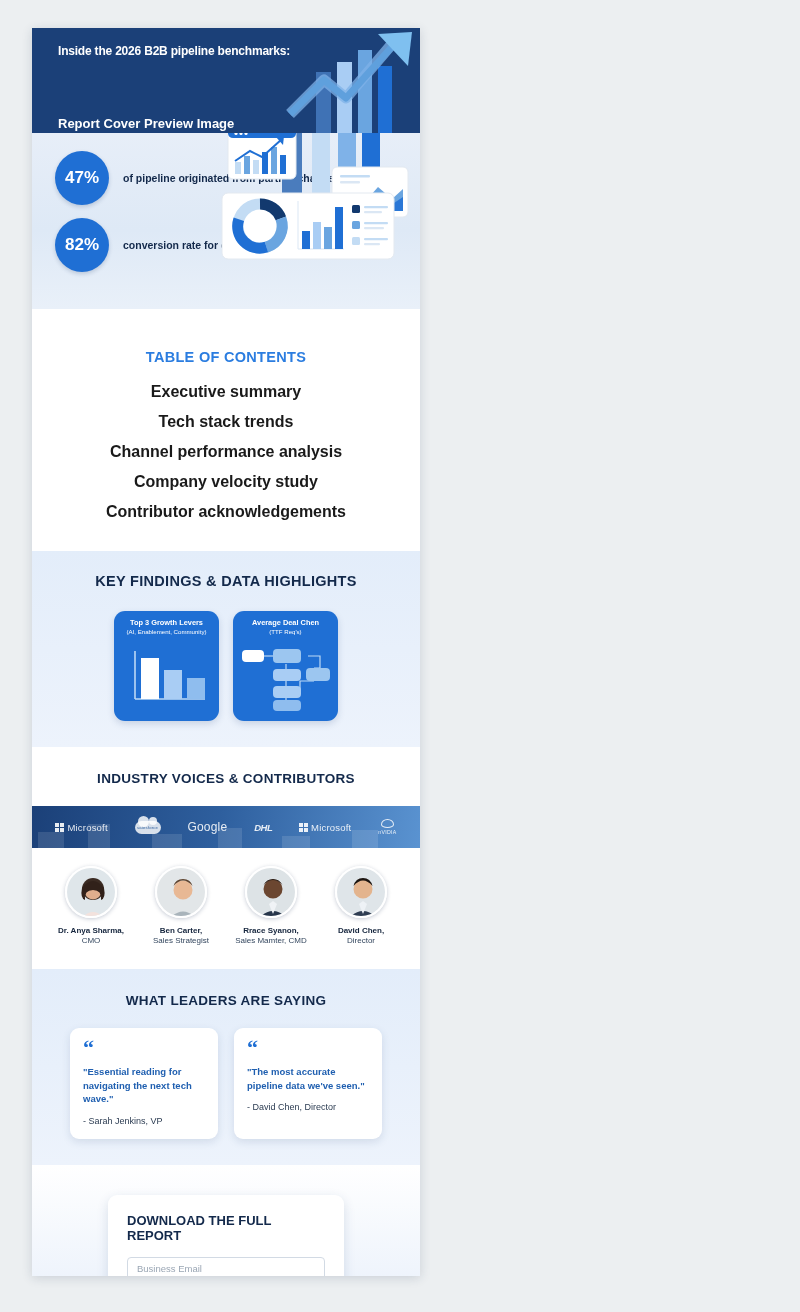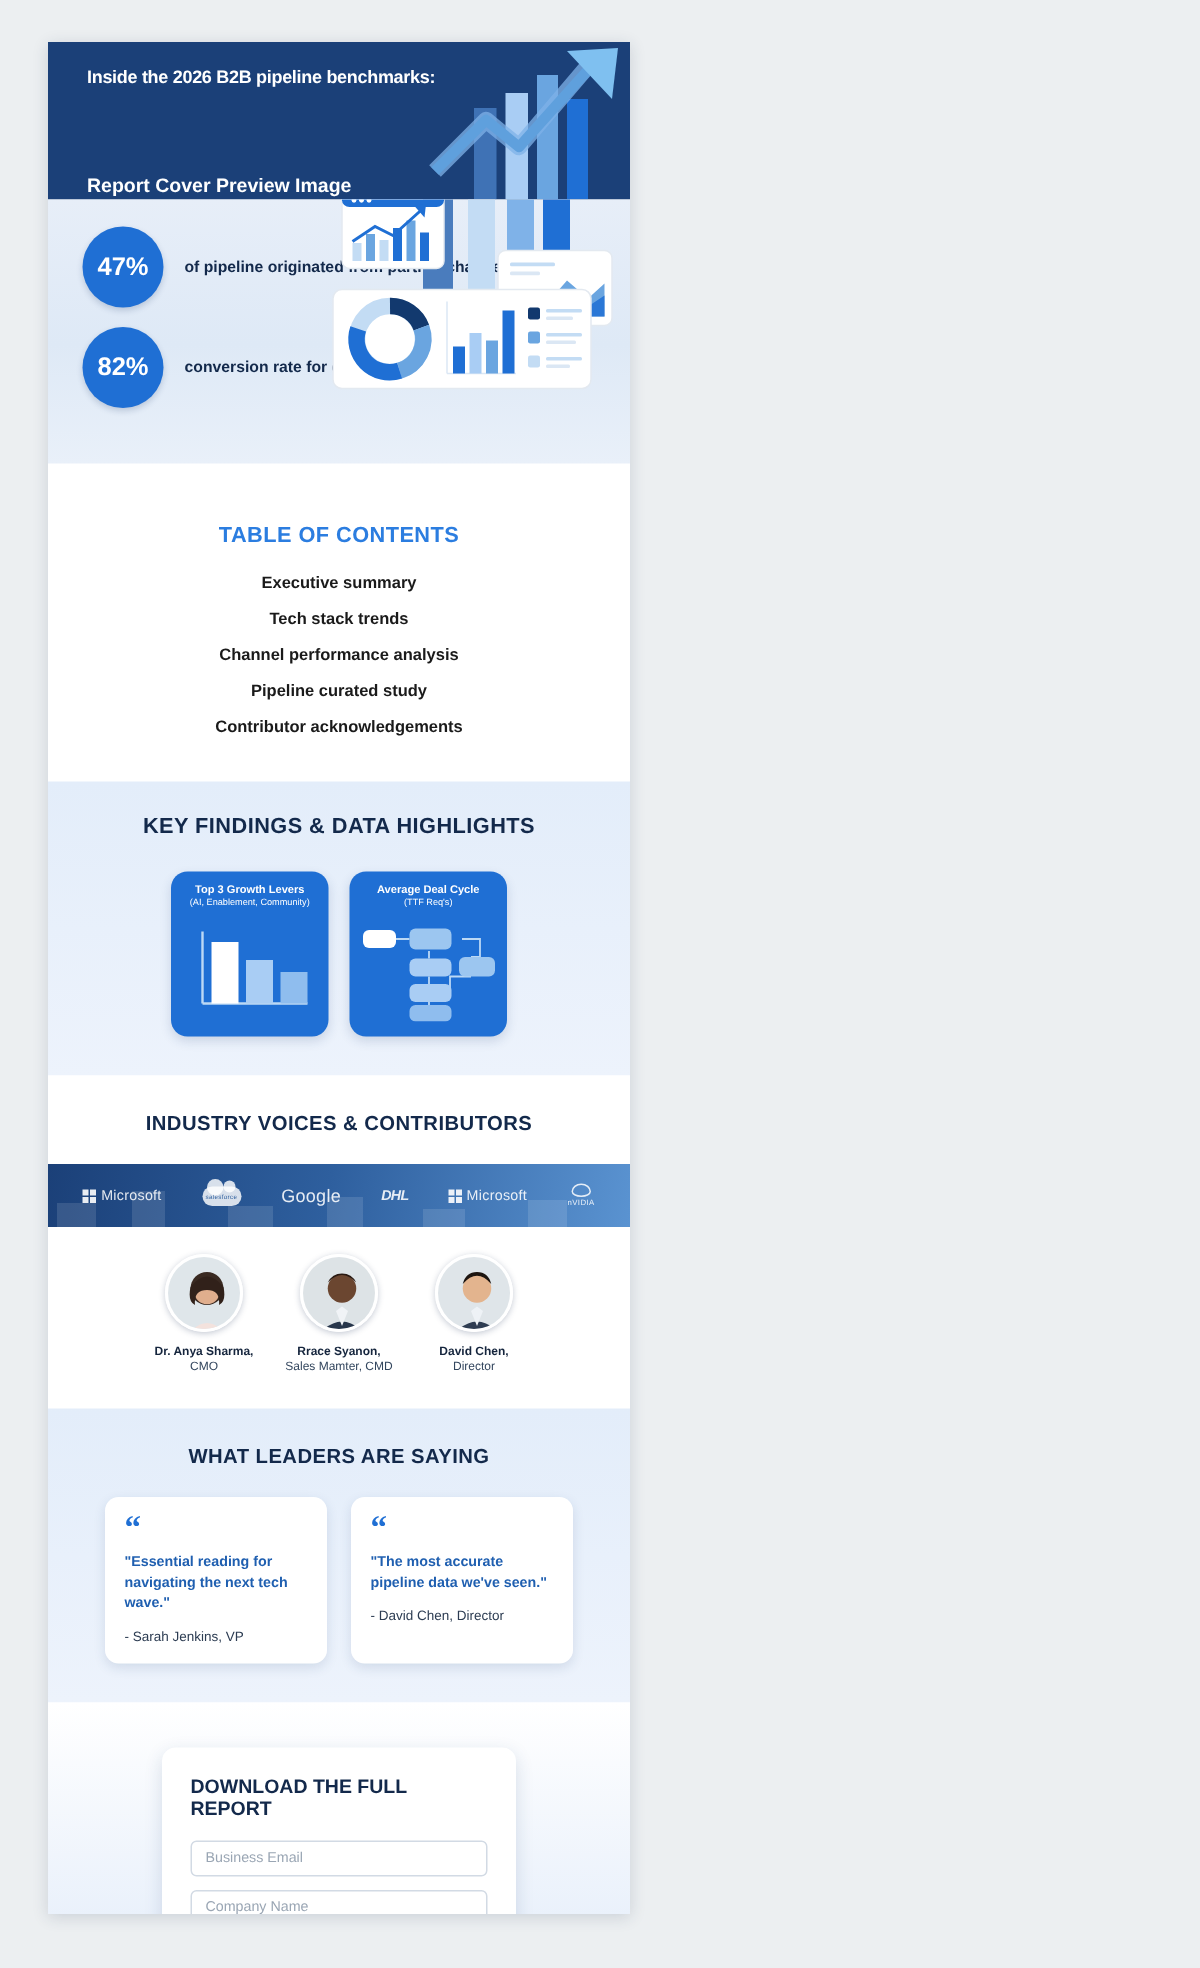--- a/index.html
+++ b/index.html
@@ -64,21 +64,21 @@
   .sec { background: #ffffff; }
   .sec.tint { background: linear-gradient(180deg,#e3edfa 0%, #edf3fc 100%); }
   .sec-title {
     text-align: center; font-weight: bold; letter-spacing: .3px;
   }
 
   
   .toc { padding: 40px 0 30px; }
   .toc-head { color: #2b7de0; font-size: 14.5px; margin-bottom: 18px; }
   .toc-item {
-    text-align: center; font-size: 11px; font-weight: bold;
+    text-align: center; font-size: 16px; font-weight: bold;
     color: #1a1a1a; margin-bottom: 12px;
   }
   .toc-item:last-child { margin-bottom: 0; }
 
   
   .kf { padding: 22px 0 26px; }
   .kf-head { color: #13294b; font-size: 14.5px; margin-bottom: 22px; }
   .kf-cards { display: flex; justify-content: center; gap: 14px; }
   .kf-card {
     width: 105px; height: 110px; border-radius: 11px;
@@ -266,21 +266,21 @@
         <rect x="144" y="154" width="16" height="2.3" rx="1" fill="#dbe7f4"></rect>
       </g>
     </svg>
   </div>
 
   <div class="sec toc">
     <div class="sec-title toc-head">TABLE OF CONTENTS</div>
     <div class="toc-item">Executive summary</div>
     <div class="toc-item">Tech stack trends</div>
     <div class="toc-item">Channel performance analysis</div>
-    <div class="toc-item">Pipeline curated study</div>
+    <div class="toc-item">Company velocity study</div>
     <div class="toc-item">Contributor acknowledgements</div>
   </div>
 
   <div class="sec tint kf">
     <div class="sec-title kf-head">KEY FINDINGS &amp; DATA HIGHLIGHTS</div>
     <div class="kf-cards">
 
       <div class="kf-card blue">
         <div class="kf-ct">Top 3 Growth Levers</div>
         <div class="kf-cs">(AI, Enablement, Community)</div>
@@ -290,21 +290,21 @@
             <line x1="10" y1="50" x2="80" y2="50" stroke="#bcd9f5" stroke-width="1.6"></line>
             <rect x="16" y="9" width="18" height="41" fill="#ffffff"></rect>
             <rect x="39" y="21" width="18" height="29" fill="#a9cdf4"></rect>
             <rect x="62" y="29" width="18" height="21" fill="#8fbdee"></rect>
           </svg>
         </div>
       </div>
 
 
       <div class="kf-card blue">
-        <div class="kf-ct">Average Deal Cycle</div>
+        <div class="kf-ct">Average Deal Chen</div>
         <div class="kf-cs">(TTF Req's)</div>
         <div class="kf-art">
           <svg width="92" height="66" viewBox="0 0 92 66">
             <g stroke="#bcd9f5" stroke-width="1.2" fill="none">
               <path d="M24 11 H33"></path>
               <path d="M46 19 V24"></path>
               <path d="M68 11 H80 V23 H74"></path>
               <path d="M46 36 V41"></path>
               <path d="M74 36 H60 V46"></path>
               <path d="M46 53 V57"></path>
@@ -377,20 +377,32 @@
             <circle cx="26" cy="21" r="11" fill="#3a2a22"></circle>
             <circle cx="26" cy="23" r="8.5" fill="#e0ae8d"></circle>
             <path d="M13 52 q13 -16 26 0 Z" fill="#f3e2dd"></path>
             <path d="M15 20 q11 -14 22 0 q2 10 -3 12 q1 -10 -8 -10 q-9 0 -8 10 q-5 -2 -3 -12Z" fill="#31211a"></path>
           </svg>
         </div>
         <div class="p-name">Dr. Anya Sharma,</div>
         <div class="p-role">CMO</div>
       </div>
 
+      <div class="person">
+        <div class="avatar">
+          <svg width="52" height="52" viewBox="0 0 52 52">
+            <rect width="52" height="52" fill="#e2e6e8"></rect>
+            <circle cx="26" cy="22" r="9.5" fill="#e8b894"></circle>
+            <path d="M16.5 18 q9.5 -11 19 0 q-2 -7 -9.5 -7 q-7.5 0 -9.5 7Z" fill="#5e4430"></path>
+            <path d="M11 52 q15 -17 30 0 Z" fill="#a9b4bb"></path>
+          </svg>
+        </div>
+        <div class="p-name">Ben Carter,</div>
+        <div class="p-role">Sales Strategist</div>
+      </div>
 
       <div class="person">
         <div class="avatar">
           <svg width="52" height="52" viewBox="0 0 52 52">
             <rect width="52" height="52" fill="#dde3e6"></rect>
             <circle cx="26" cy="21" r="9.5" fill="#6b4630"></circle>
             <path d="M16.5 17 q9.5 -10 19 0 q-3 -6 -9.5 -6 q-6.5 0 -9.5 6Z" fill="#2a1a12"></path>
             <path d="M10 52 q16 -18 32 0 Z" fill="#27364b"></path>
             <path d="M22 36 l4 10 l4 -10 l-4 -3Z" fill="#f0f3f6"></path>
           </svg>

